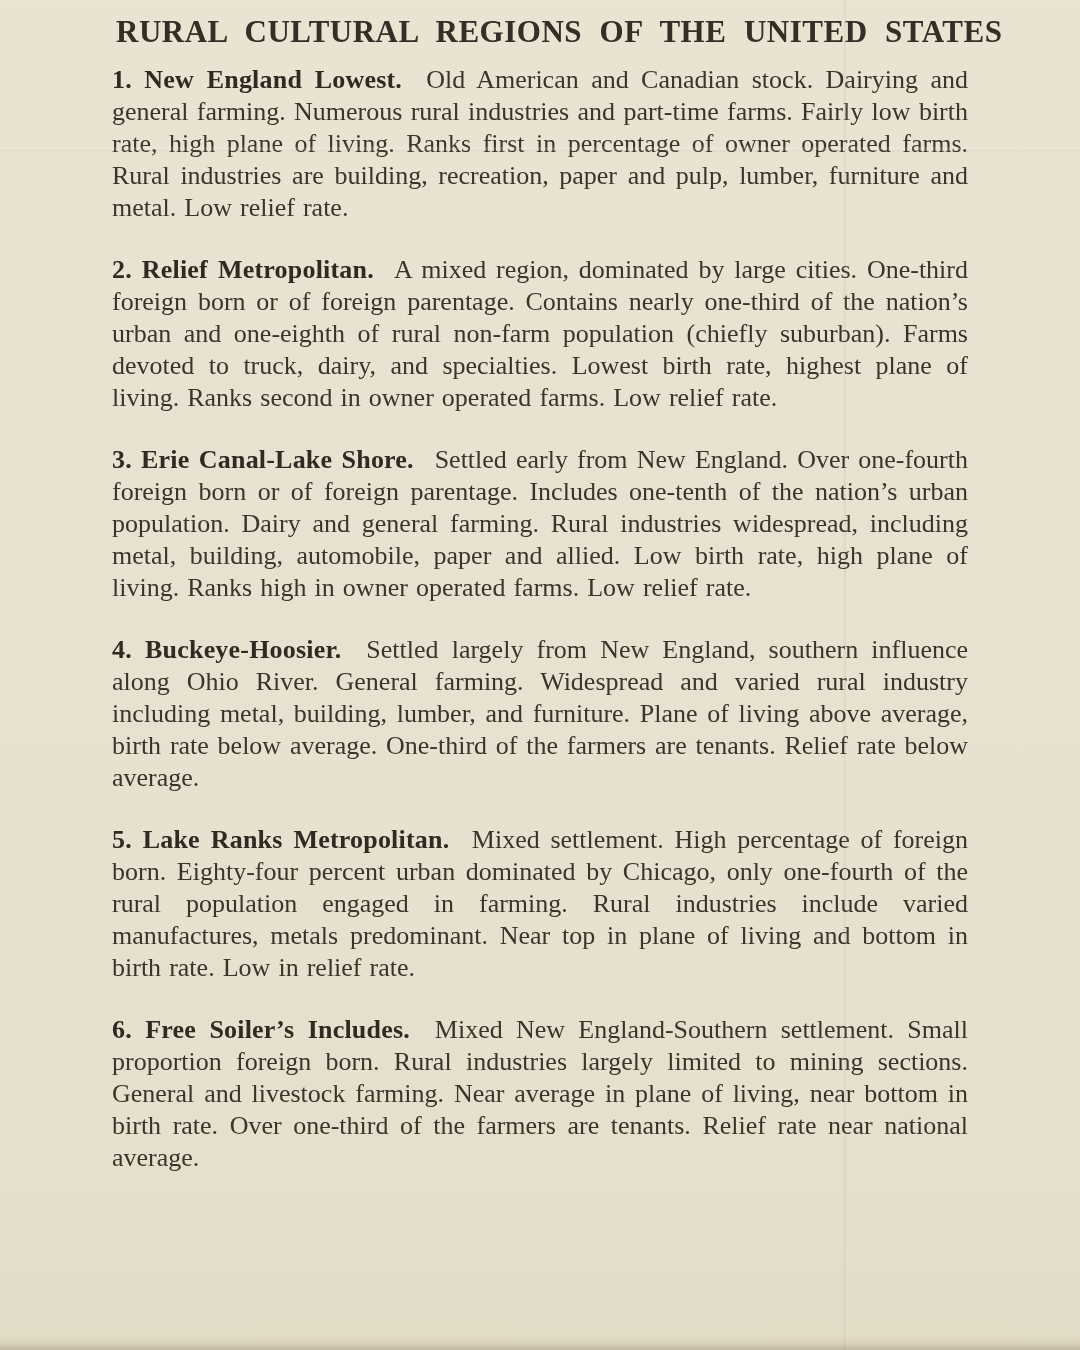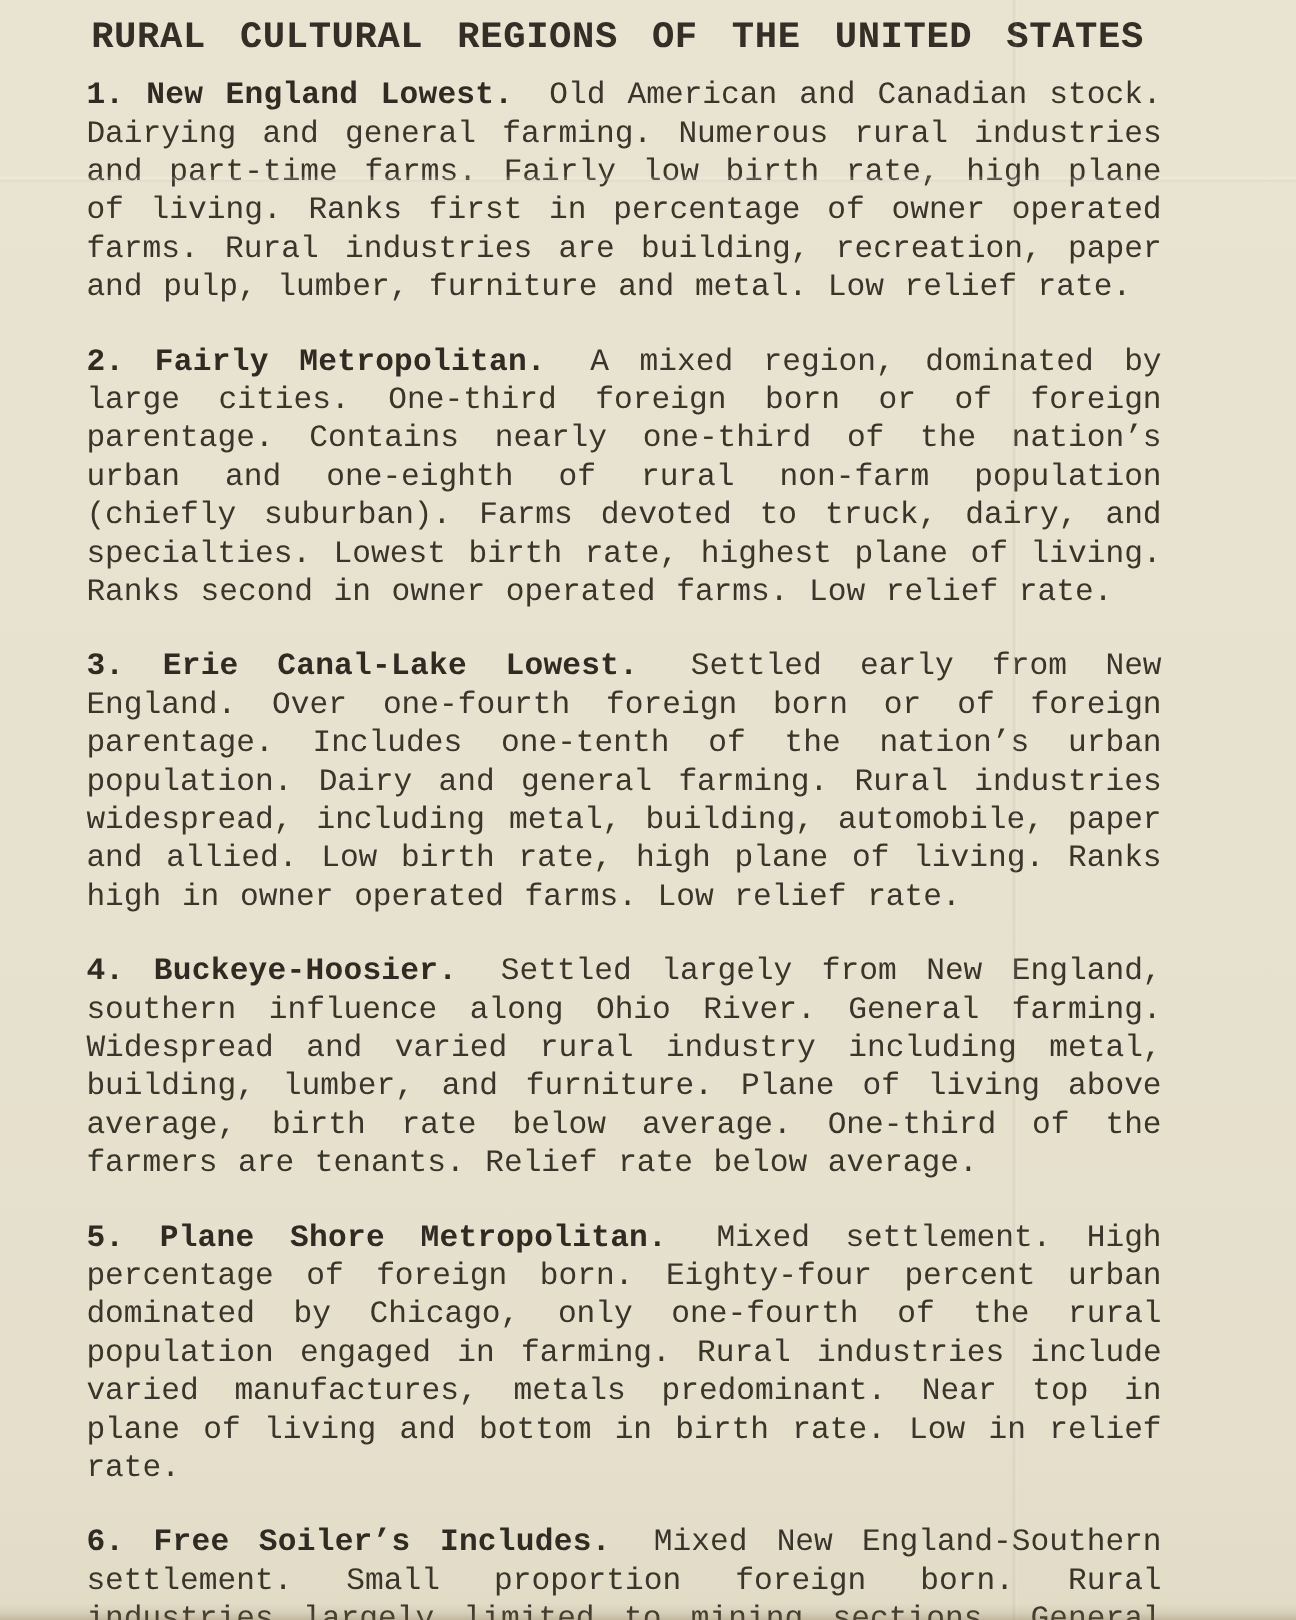--- a/index.html
+++ b/index.html
@@ -11,26 +11,25 @@
     height: 1350px;
     overflow: hidden;
     background: #e8e2d0;
     font-family: "Liberation Serif", "DejaVu Serif", serif;
   }
   .page {
     position: relative;
     width: 1080px;
     height: 1350px;
     box-sizing: border-box;
-    padding: 14px 112px 0 72px;
+    padding: 14px 112px 0 112px;
     background:
       linear-gradient(180deg, #e9e3d1 0%, #e7e1cf 55%, #e5dfcc 88%, #e2dbc6 100%),
       #e7e1cf;
     color: #3a352b;
-    font-family: Liberation Mono, monospace;
   }
   
   .crease-v {
     position: absolute;
     top: 0;
     left: 843px;
     width: 5px;
     height: 100%;
     background: linear-gradient(90deg, rgba(120,105,75,0) 0%, rgba(120,105,75,0.10) 45%, rgba(255,255,250,0.12) 75%, rgba(120,105,75,0) 100%);
     pointer-events: none;
@@ -87,39 +86,39 @@
   <h1 class="doc-title">RURAL CULTURAL REGIONS OF THE UNITED STATES</h1>
 
   <p class="section">
     <span class="lead">1.</span>
     <span class="lead lead-name">New England Lowest.</span>
     <span class="body-text">Old American and Canadian stock. Dairying and general farming. Numerous rural industries and part-time farms. Fairly low birth rate, high plane of living. Ranks first in percentage of owner operated farms. Rural industries are building, recreation, paper and pulp, lumber, furniture and metal. Low relief rate.</span>
   </p>
 
   <p class="section">
     <span class="lead">2.</span>
-    <span class="lead lead-name">Fairly Metropolitan.</span>
+    <span class="lead lead-name">Relief Metropolitan.</span>
     <span class="body-text">A mixed region, dominated by large cities. One-third foreign born or of foreign parentage. Contains nearly one-third of the nation’s urban and one-eighth of rural non-farm population (chiefly suburban). Farms devoted to truck, dairy, and specialties. Lowest birth rate, highest plane of living. Ranks second in owner operated farms. Low relief rate.</span>
   </p>
 
   <p class="section">
     <span class="lead">3.</span>
-    <span class="lead lead-name">Erie Canal-Lake Lowest.</span>
+    <span class="lead lead-name">Erie Canal-Lake Shore.</span>
     <span class="body-text">Settled early from New England. Over one-fourth foreign born or of foreign parentage. Includes one-tenth of the nation’s urban population. Dairy and general farming. Rural industries widespread, including metal, building, automobile, paper and allied. Low birth rate, high plane of living. Ranks high in owner operated farms. Low relief rate.</span>
   </p>
 
   <p class="section">
     <span class="lead">4.</span>
     <span class="lead lead-name">Buckeye-Hoosier.</span>
     <span class="body-text">Settled largely from New England, southern influence along Ohio River. General farming. Widespread and varied rural industry including metal, building, lumber, and furniture. Plane of living above average, birth rate below average. One-third of the farmers are tenants. Relief rate below average.</span>
   </p>
 
   <p class="section">
     <span class="lead">5.</span>
-    <span class="lead lead-name">Plane Shore Metropolitan.</span>
+    <span class="lead lead-name">Lake Ranks Metropolitan.</span>
     <span class="body-text">Mixed settlement. High percentage of foreign born. Eighty-four percent urban dominated by Chicago, only one-fourth of the rural population engaged in farming. Rural industries include varied manufactures, metals predominant. Near top in plane of living and bottom in birth rate. Low in relief rate.</span>
   </p>
 
   <p class="section">
     <span class="lead">6.</span>
     <span class="lead lead-name">Free Soiler’s Includes.</span>
     <span class="body-text">Mixed New England-Southern settlement. Small proportion foreign born. Rural industries largely limited to mining sections. General and livestock farming. Near average in plane of living, near bottom in birth rate. Over one-third of the farmers are tenants. Relief rate near national average.</span>
   </p>
 
   <div class="crease-h"></div>

